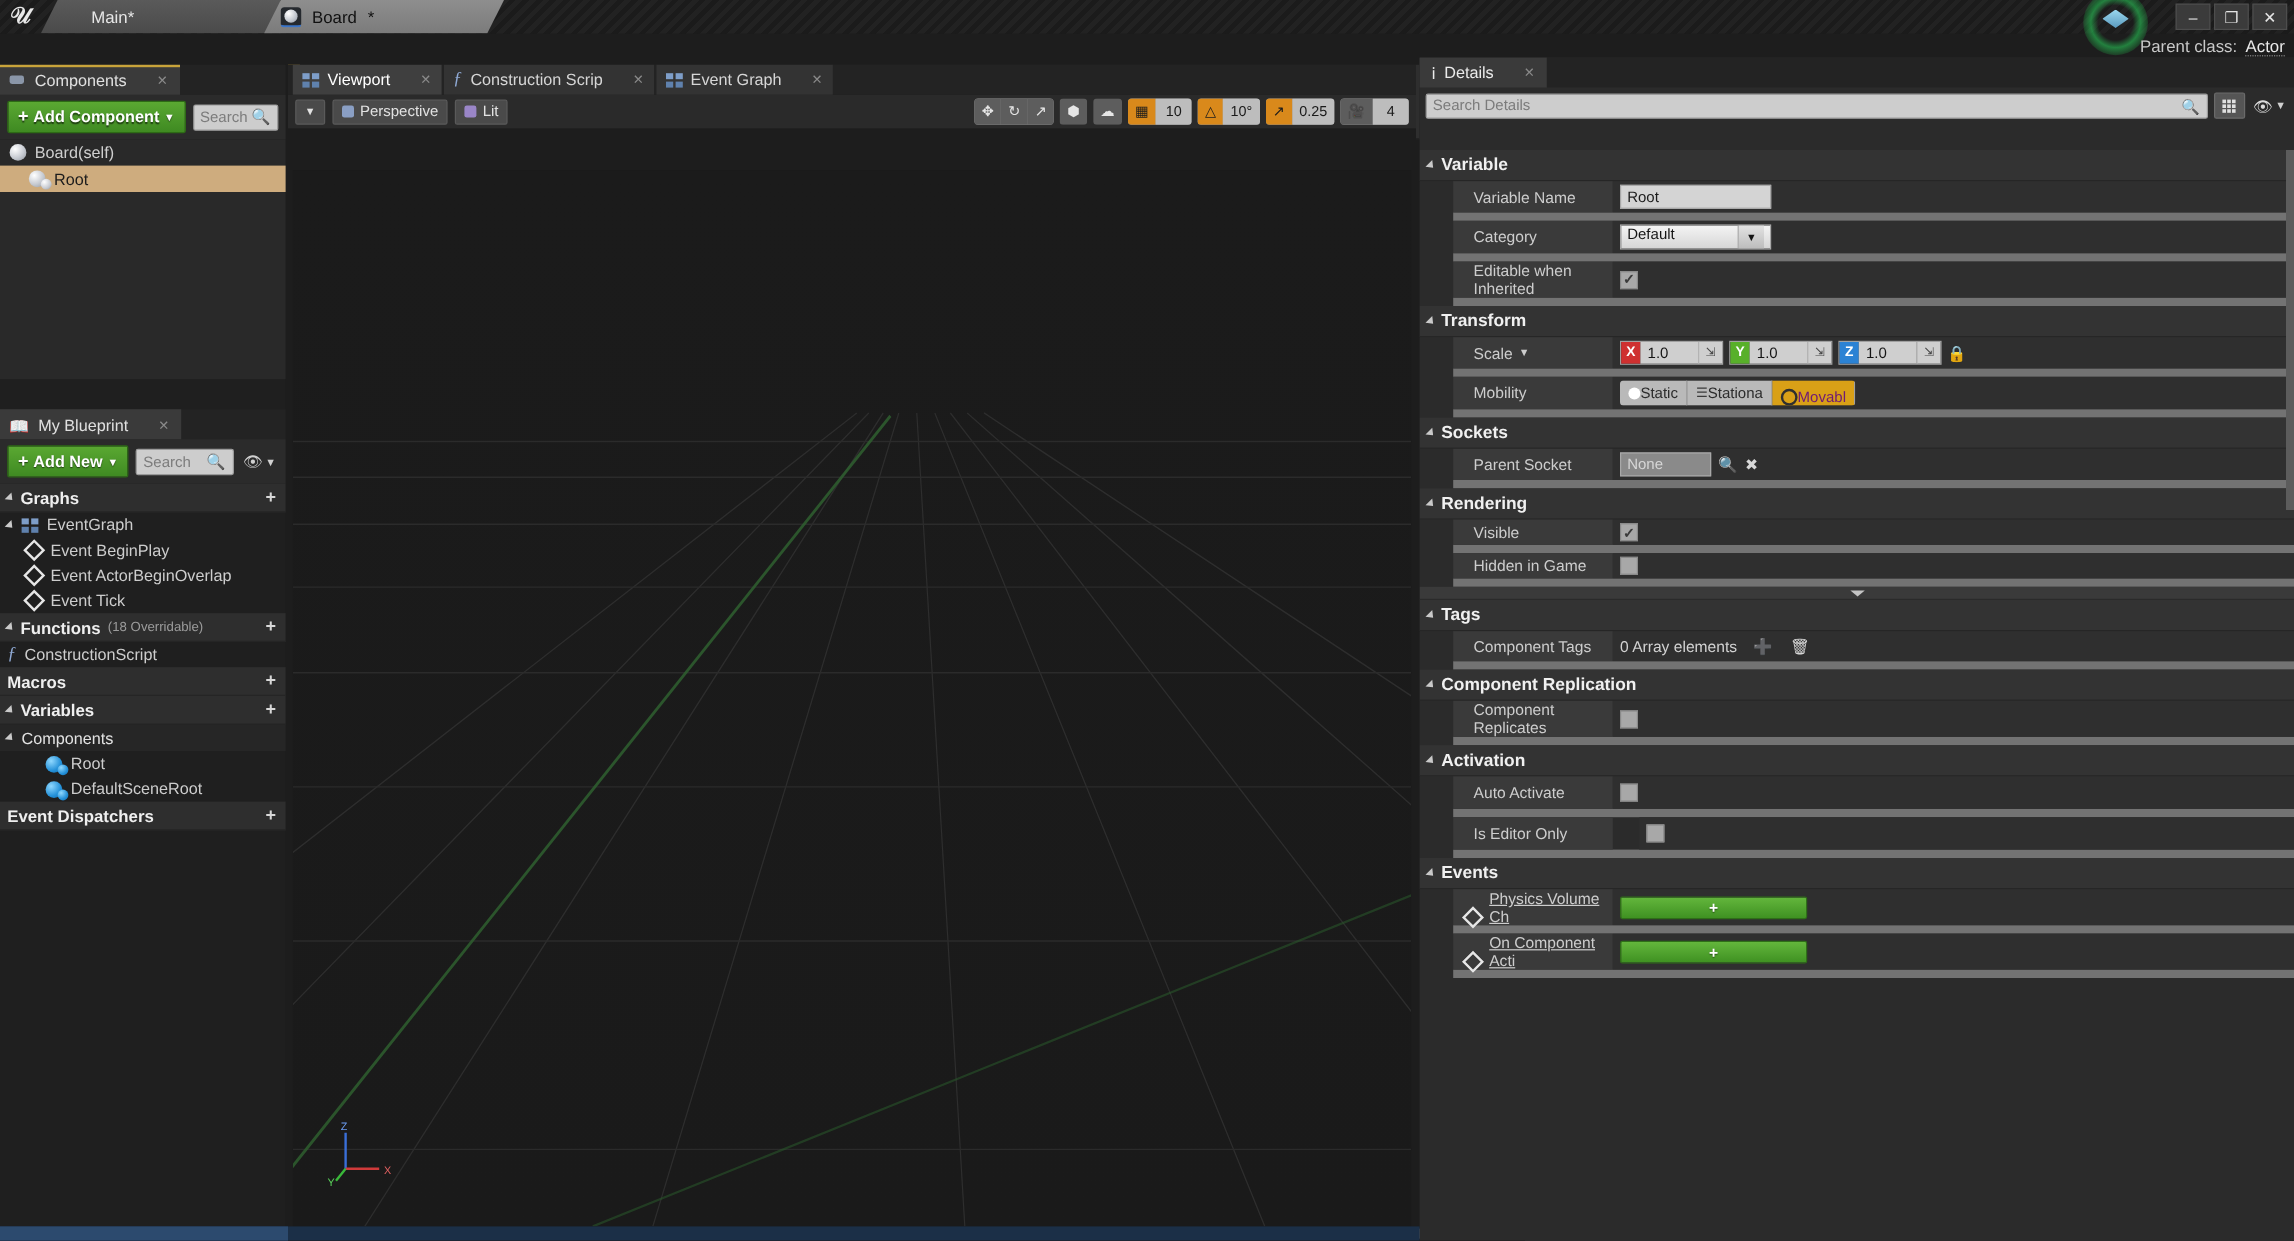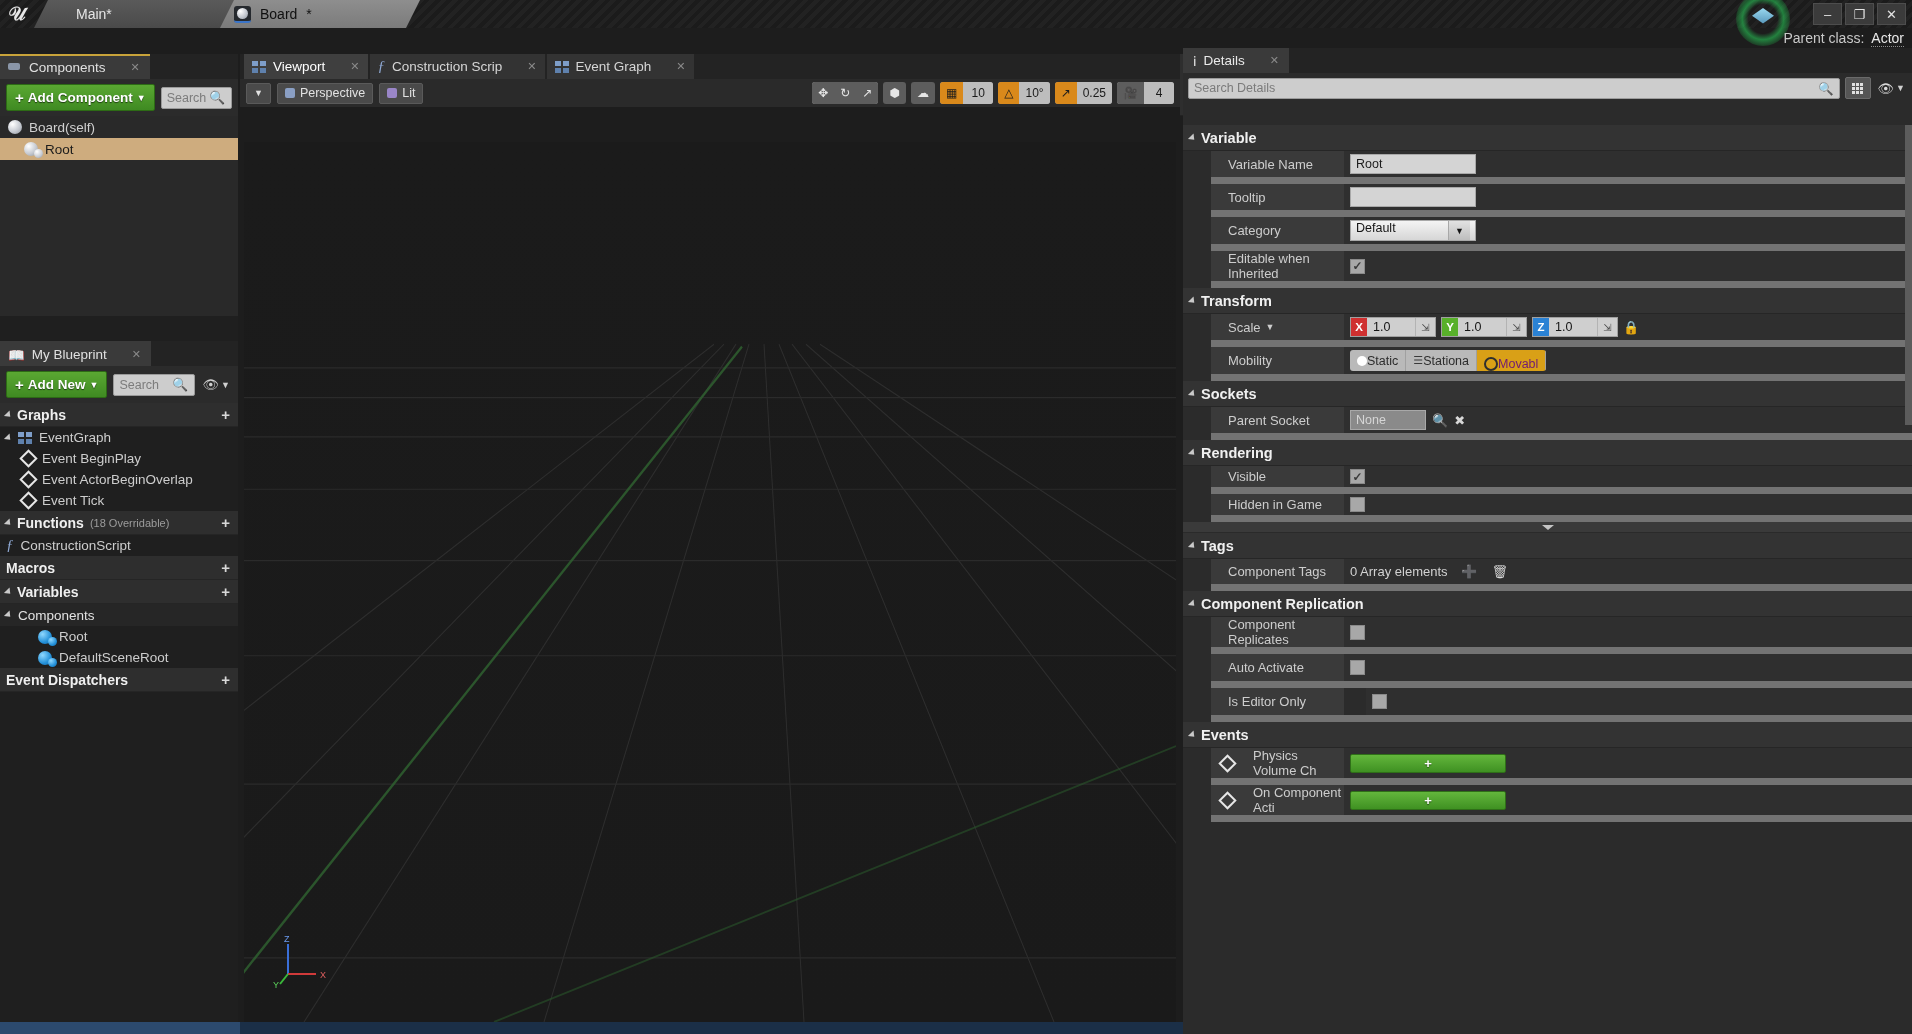--- a/index.html
+++ b/index.html
@@ -238,21 +238,21 @@
   .sl-glyph{font-size:11px;color:#3a3a3a;}
   .mv-glyph{width:14px;height:14px;border:2px solid #2f2f2f;border-radius:50%;}
   .arr-ico{color:#d8d8d8;font-size:13px;}
   .grn-btn {
     background: linear-gradient(#63b63c,#3f9122); border:1px solid #2f6f18; border-radius:2px;
     height:19px; flex:1; max-width: 156px; display:flex;align-items:center;justify-content:center;
     color:#fff;font-size:13px;font-weight:bold; text-shadow:0 1px 1px rgba(0,0,0,.5);
   }
   .collapse-strip { height:11px; background:#3a3a3a; display:flex;align-items:center;justify-content:center; border-bottom:1px solid #2a2a2a;}
   .collapse-strip .v { width:0;height:0;border-left:6px solid transparent;border-right:6px solid transparent;border-top:5px solid #c4c4c4;}
-  .ev-row .lbl { display:flex; align-items:center; gap:19px; padding-left: 10px; }
+  .ev-row .lbl { display:flex; align-items:flex-end; gap:7px; padding-left: 10px; text-decoration: underline; }
   .scroll-thumb { position:absolute; right:0; top:77px; width:7px; height: 300px; background:#5c5c5c; }
   .bottom-bar { position:absolute; left:0; bottom:0; width:1183px; height:12px; background:#1b2f47; }
   .bottom-bar .fill { position:absolute; left:0; top:0; height:12px; width: 240px; background:#2c4a6e; }
   .hscroll { position:absolute; left:248px; bottom:2px; width:760px; height:8px; background:#3b3b3b; border-radius:4px;}
   .hscroll .t { position:absolute; left: 150px; top:0; width:620px; height:8px; background:#6a6a6a; border-radius:4px;}
   .toolbar {
     position:absolute; left:240px; top:54px; width:943px; height:62px; background:#2e2e2e;
     display:flex; align-items:stretch; border-bottom:1px solid #222;
   }
   .tb-item { display:flex; flex-direction:column; align-items:center; justify-content:center; padding: 0 13px; gap:1px; min-width: 60px;}
@@ -644,26 +644,20 @@
         <span class="tri"></span>
         <span>Variable</span>
       </div>
       <div class="prow">
         <div class="lbl">Variable Name</div>
         <div class="val">
           <span class="tbox">Root</span>
         </div>
       </div>
       <div class="prow">
-        <div class="lbl">Tooltip</div>
-        <div class="val">
-          <span class="tbox"></span>
-        </div>
-      </div>
-      <div class="prow">
         <div class="lbl">Category</div>
         <div class="val">
           <span class="combo">
             <span>Default</span>
             <span class="arw">▼</span>
           </span>
         </div>
       </div>
       <div class="prow">
         <div class="lbl">Editable when Inherited</div>
@@ -772,20 +766,24 @@
         <span class="tri"></span>
         <span>Component Replication</span>
       </div>
       <div class="prow" style="min-height:34px;">
         <div class="lbl">Component Replicates</div>
         <div class="val">
           <span class="chk off">✓</span>
         </div>
       </div>
 
+      <div class="cat-hdr">
+        <span class="tri"></span>
+        <span>Activation</span>
+      </div>
       <div class="prow" style="min-height:34px;">
         <div class="lbl">Auto Activate</div>
         <div class="val">
           <span class="chk off">✓</span>
         </div>
       </div>
 
       <div class="prow" style="min-height:34px;gap:22px;">
         <div class="lbl">Is Editor Only</div>
         <div class="val">

